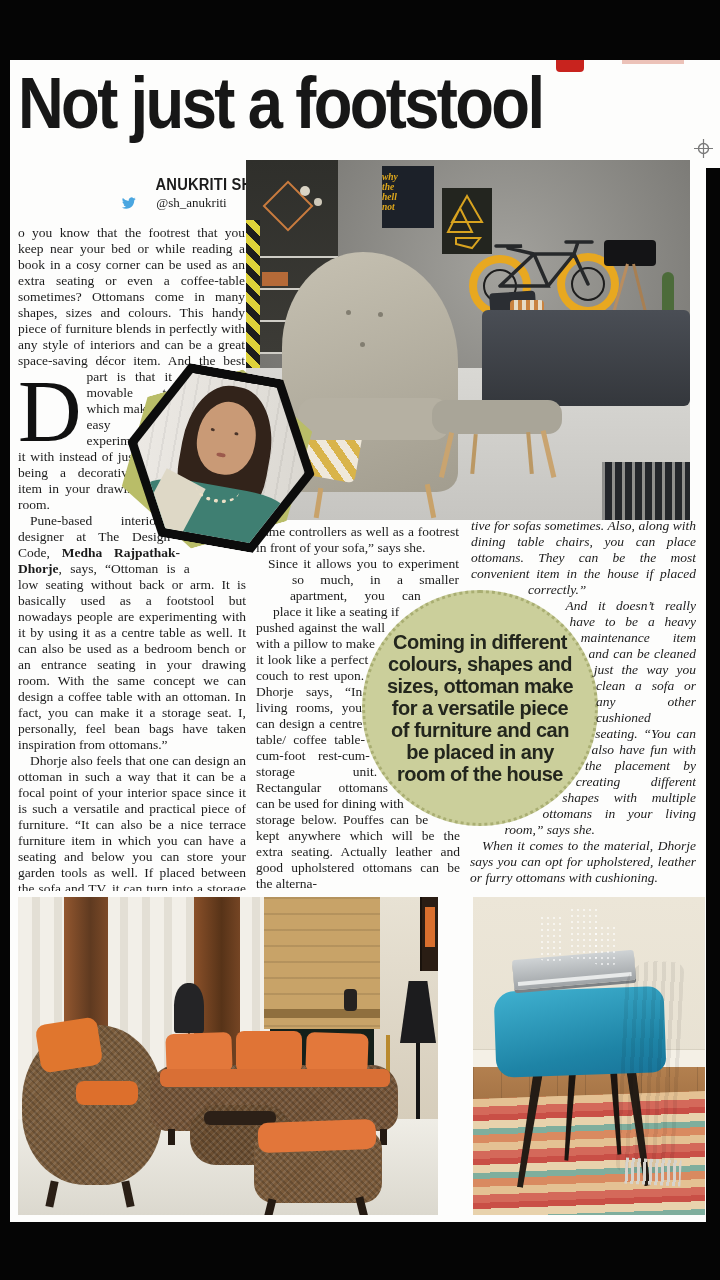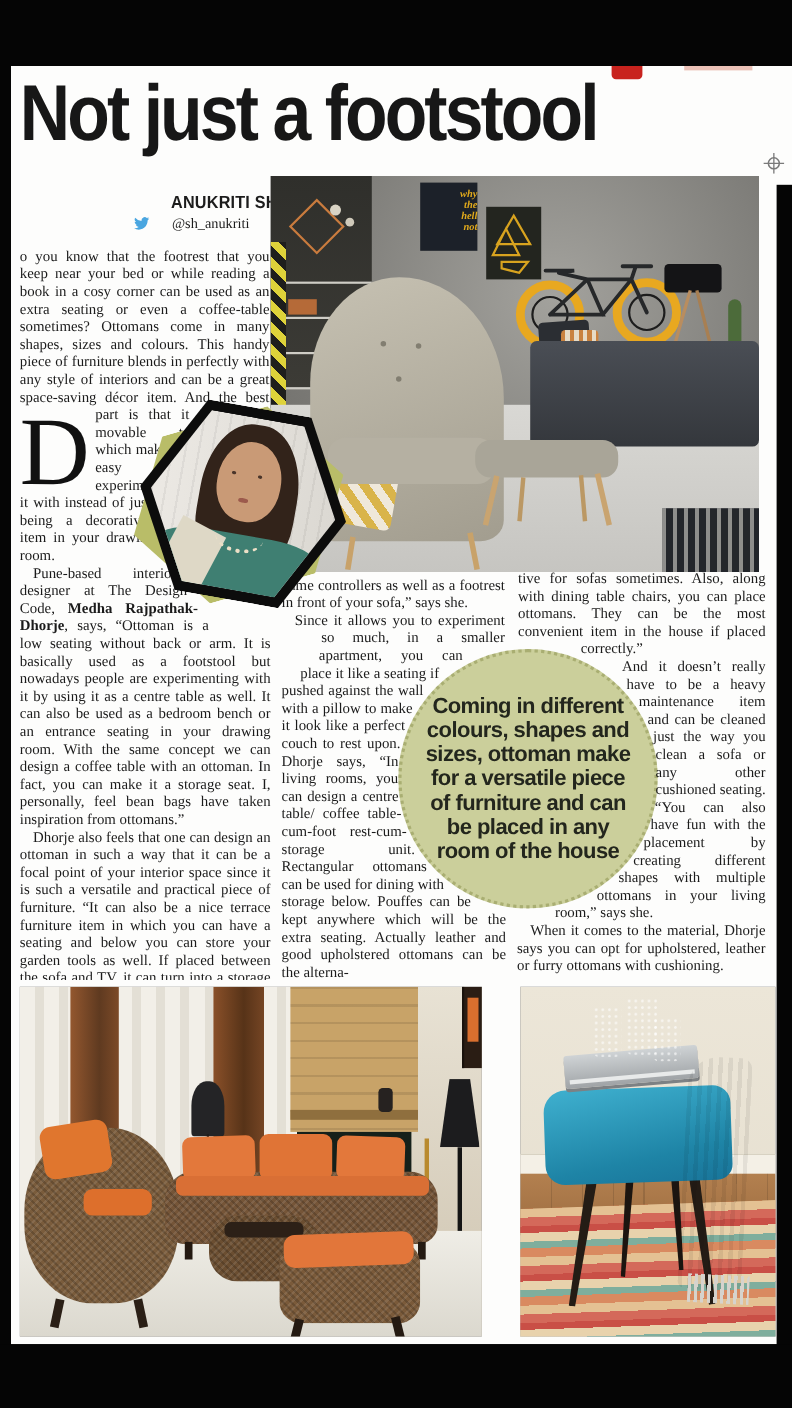--- a/index.html
+++ b/index.html
@@ -40,21 +40,21 @@
   .quote{left:362px;top:590px;width:236px;height:236px;border-radius:50%;
          background:#cbcf9b;border:3px dotted #a9ae72;box-sizing:border-box;
          display:flex;align-items:center;justify-content:center;padding:18px;
          font-family:"Liberation Sans",sans-serif;font-weight:700;font-size:20px;
          line-height:22px;letter-spacing:-.5px;text-align:center;color:#23261d;}
   
   .photo{overflow:hidden;background:#888;}
   .wicker{background-image:repeating-linear-gradient(45deg,rgba(0,0,0,.16) 0 2px,transparent 2px 5px),
           repeating-linear-gradient(-45deg,rgba(255,255,255,.09) 0 2px,transparent 2px 5px);}
   .script{font-style:italic;font-weight:700;color:#e0a91c;font-size:9.5px;line-height:1.05;
-          white-space:pre-line;text-align:right;display:block;padding-top:7px;
+          white-space:pre-line;text-align:left;display:block;padding-top:7px;
           font-family:"Liberation Serif",serif;}
   
   .hexB{left:0;top:0;width:190px;height:176px;background:#0c0c0c;
         clip-path:polygon(25% 0,75% 0,100% 50%,75% 100%,25% 100%,0 50%);transform:rotate(10deg);}
   .hexIn{position:absolute;left:10px;top:9px;right:10px;bottom:9px;
          clip-path:polygon(25% 0,75% 0,100% 50%,75% 100%,25% 100%,0 50%);
          background:linear-gradient(90deg,#ece9e4,#dbd8d2);}
 </style>
 </head>
 <body>
@@ -168,21 +168,21 @@
     <span class="f-circ2"></span>
     <span class="f-tip"></span>
   <p class="ni"><span>game controllers as well as a footrest in front of your sofa,” says she.</span></p>
   <p><span>Since it allows you to experiment so much, in a smaller apartment, you can place it like a seating if pushed against the wall with a pillow to make it look like a perfect couch to rest upon. Dhorje says, “In living rooms, you can design a centre table/ coffee table-cum-foot rest-cum-storage unit. Rectangular ottomans can be used for dining with storage below. Pouffes can be kept anywhere which will be the extra seating. Actually leather and good upholstered ottomans can be the alterna-</span></p>
 </div>
 
 <div class="abs quote" style="z-index:3;">
   <span>Coming in different colours, shapes and sizes, ottoman make for a versatile piece of furniture and can be placed in any room of the house</span>
 </div>
 
-<div class="abs col" style="left:470px;top:518px;width:226px;height:375px;z-index:4;">
+<div class="abs col" style="left:470px;top:518px;width:226px;height:375px;z-index:4;font-style:italic;">
   <span class="f-gap3"></span>
     <span class="f-circ3"></span>
   <p class="ni"><span>tive for sofas sometimes. Also, along with dining table chairs, you can place ottomans. They can be the most convenient item in the house if placed correctly.”</span></p>
   <p><span>And it doesn’t really have to be a heavy maintenance item and can be cleaned just the way you clean a sofa or any other cushioned seating. “You can also have fun with the placement by creating different shapes with multiple ottomans in your living room,” says she.</span></p>
   <p><span>When it comes to the material, Dhorje says you can opt for upholstered, leather or furry ottomans with cushioning.</span></p>
 </div>
 
 <div class="abs photo" style="left:18px;top:897px;width:420px;height:318px;">
   <div class="abs" style="inset:0;background:linear-gradient(180deg,#e8e2d4,#d6cdbb 70%,#cfc6b4);"></div>
   <div class="abs" style="left:0;top:0;width:260px;height:232px;background:repeating-linear-gradient(90deg,#f2efe8 0 14px,#e3dfd5 14px 22px);"></div>

